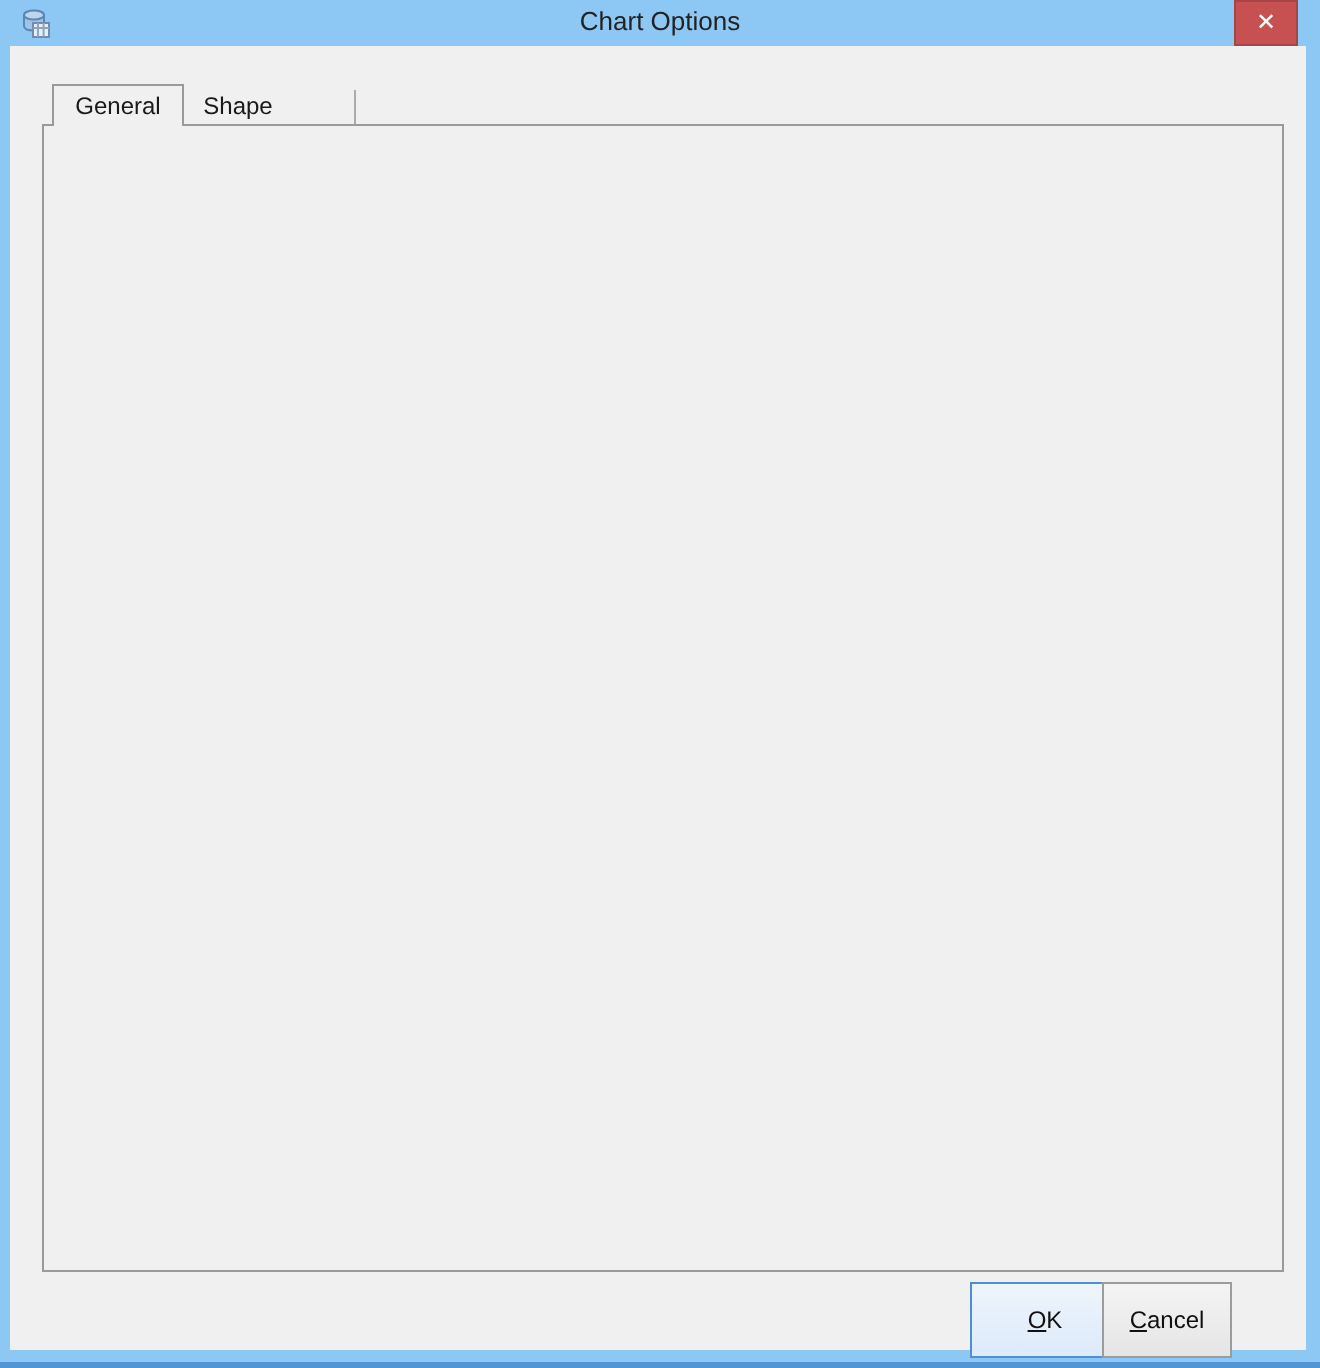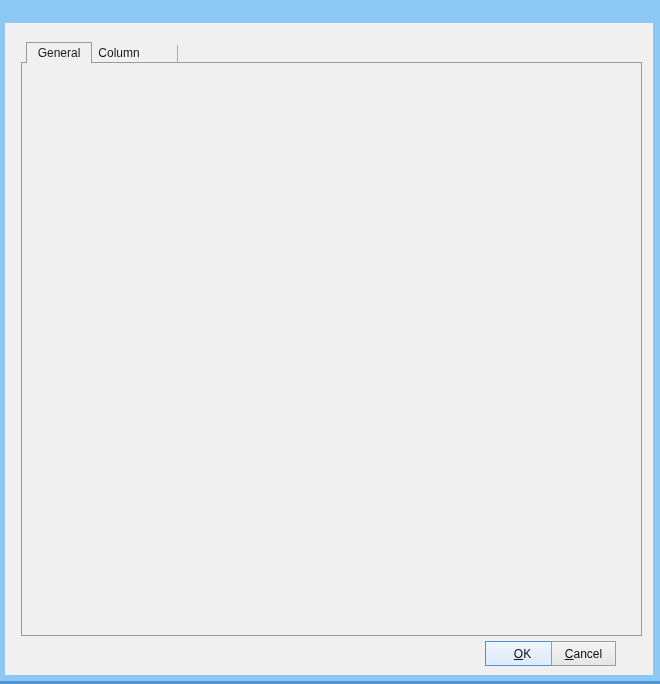--- a/index.html
+++ b/index.html
@@ -64,37 +64,49 @@
     background-image:linear-gradient(45deg,#c9c9c9 25%,transparent 25%,transparent 75%,#c9c9c9 75%),
                      linear-gradient(45deg,#c9c9c9 25%,transparent 25%,transparent 75%,#c9c9c9 75%);
     background-size:8px 8px;background-position:0 0,4px 4px;}
   
   .descpane{position:absolute;left:222px;top:571px;width:396px;height:39px;background:#f0f0f0;
     border:1px solid #9a9a9a;box-sizing:border-box;font-size:12px;color:#333;}
   .desc-sep{position:absolute;left:372px;top:4px;width:1px;height:29px;background:#dcdcdc;}
   .chev{position:absolute;left:377px;width:16px;height:12px;border:none;background:transparent;padding:0;
     display:flex;align-items:center;justify-content:center;}
   
-  .btn{position:absolute;top:641px;height:25px;box-sizing:border-box;font-size:12px;color:#111;
+  .btn{position:absolute;top:641px;height:38px;box-sizing:border-box;font-size:12px;color:#111;
     text-align:center;line-height:20px;font-family:"Liberation Sans","DejaVu Sans",sans-serif;
     background:linear-gradient(#f4f4f4,#e5e5e5);border:1px solid #9c9c9c;}
   .btn.default{background:linear-gradient(#eef5fc,#ddeafa);border:1px solid #4d90d8;}
   .btn u{text-decoration:underline;}
 </style>
 </head>
 <body>
 
 <div class="window">
 
+  <div class="titlebar">
+    <span class="app-icon">
+      <svg width="17" height="17" viewBox="0 0 17 17">
+        <path d="M3 4.5 L3 10 Q3 12.3 8 12.3 Q13 12.3 13 10 L13 4.5" fill="#9ec4e6" stroke="#5c86b4" stroke-width="1"></path>
+        <ellipse cx="8" cy="4.5" rx="5" ry="2.3" fill="#bcd7ef" stroke="#5c86b4" stroke-width="1"></ellipse>
+        <rect x="7.5" y="8.5" width="8" height="7" fill="#e8eef6" stroke="#6d8cb0" stroke-width="1"></rect>
+        <path d="M7.5 11 H15.5 M10 8.5 V15.5 M12.8 8.5 V15.5" stroke="#8aa6c4" stroke-width="1" fill="none"></path>
+      </svg>
+    </span>
+    <div class="title">Chart Options</div>
+    <div class="close-btn">✕</div>
+  </div>
 
   <div class="client"></div>
   <div class="bottom-dark"></div>
 
   <div class="tab tab-active">General</div>
-  <div class="tab tab-inactive">Column</div>
+  <div class="tab tab-inactive">Shape</div>
   <div class="tab-divider"></div>
   <div class="tabpanel"></div>
 
   <input class="filter-input" placeholder="ype filter text..." style="">
 
   <button class="tool-btn" style="left:115px;" title="">
     <svg width="17" height="17" viewBox="0 0 17 17">
       <rect x="3.5" y="8.5" width="12" height="5.5" rx="1" fill="#c7cbc7" stroke="#7f857f"></rect>
       <rect x="5" y="10.5" width="2" height="1.6" fill="#8a8f8a"></rect>
       <rect x="1.5" y="1.5" width="8" height="8" rx="2" fill="#3fae49" stroke="#ffffff"></rect>

